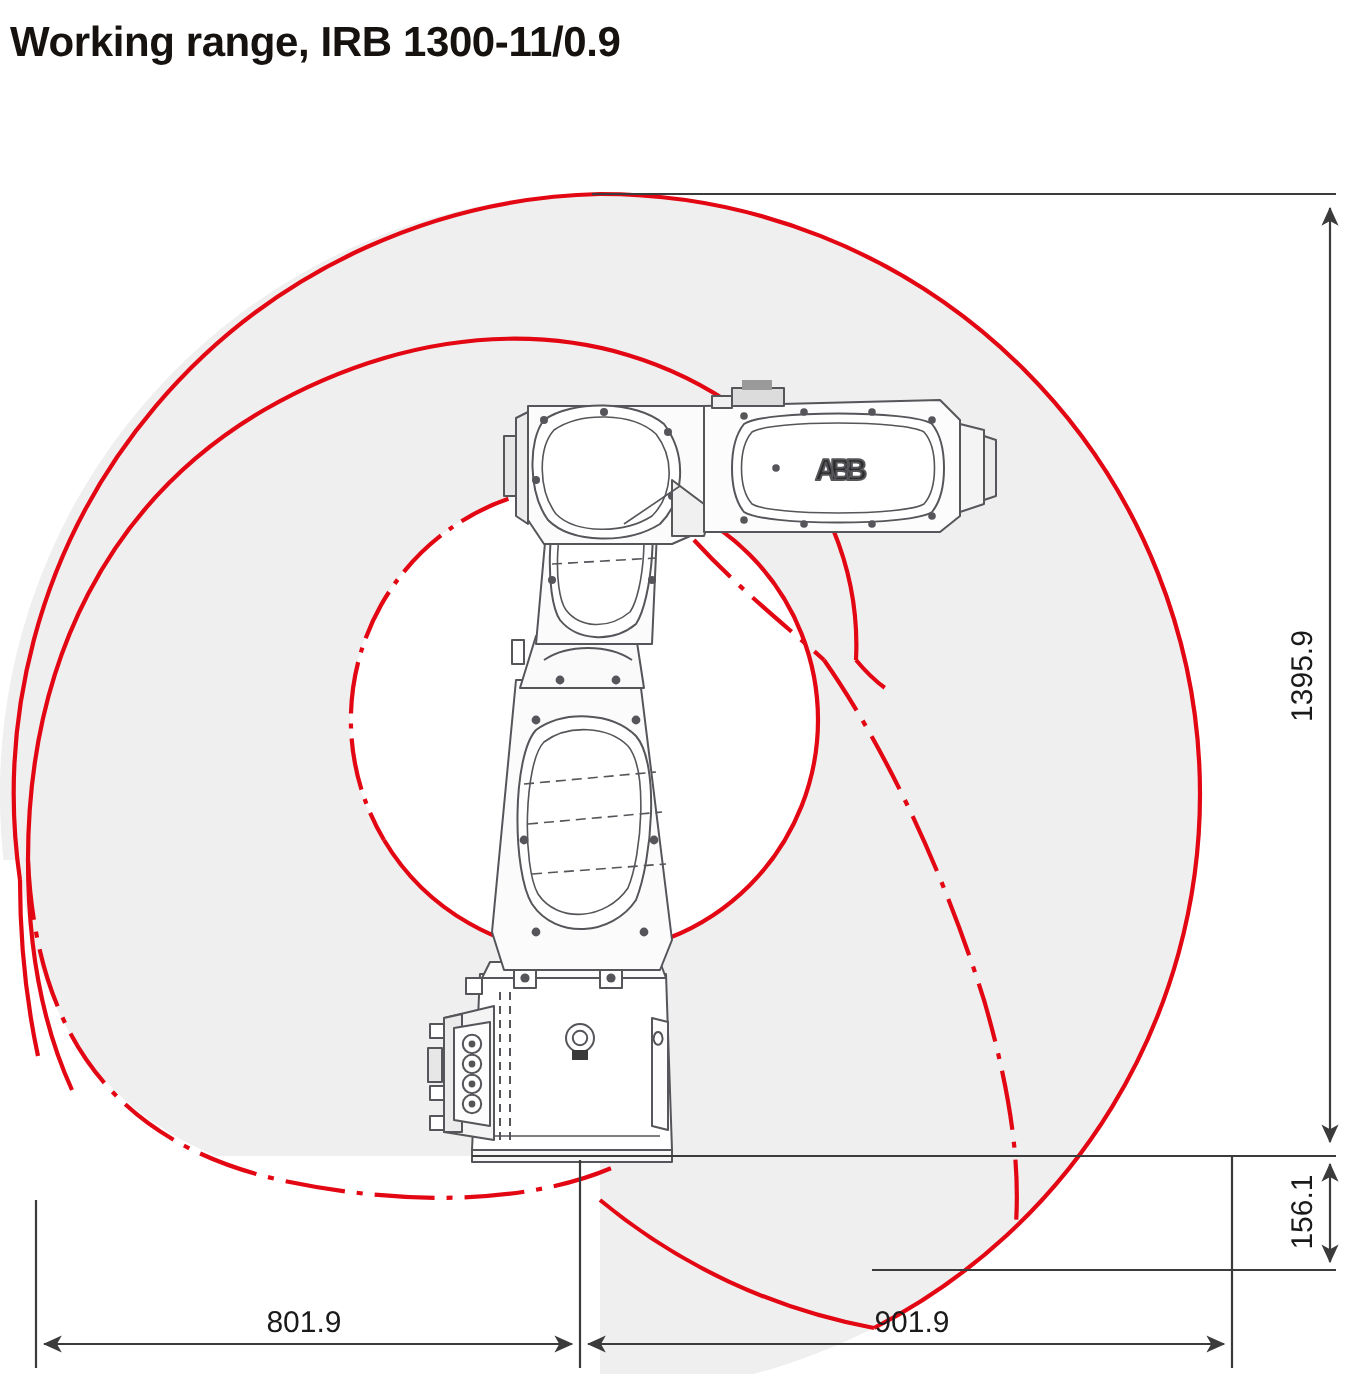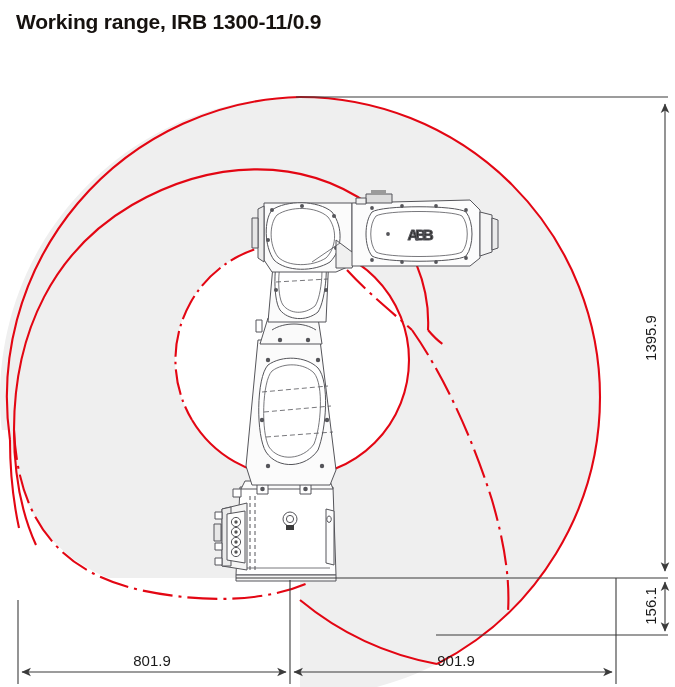--- a/index.html
+++ b/index.html
@@ -9,21 +9,21 @@
   }
   body {
     width: 675px;
     height: 687px;
     font-family: "Liberation Sans", sans-serif;
     overflow: hidden;
     position: relative;
   }
   #page-title {
     position: absolute;
-    left: 16px;
+    left: 5px;
     top: 10px;
     font-size: 21px;
     font-weight: bold;
     color: #16120f;
     letter-spacing: -0.2px;
     white-space: nowrap;
   }
   #drawing-wrap {
     position: absolute;
     left: 0;

